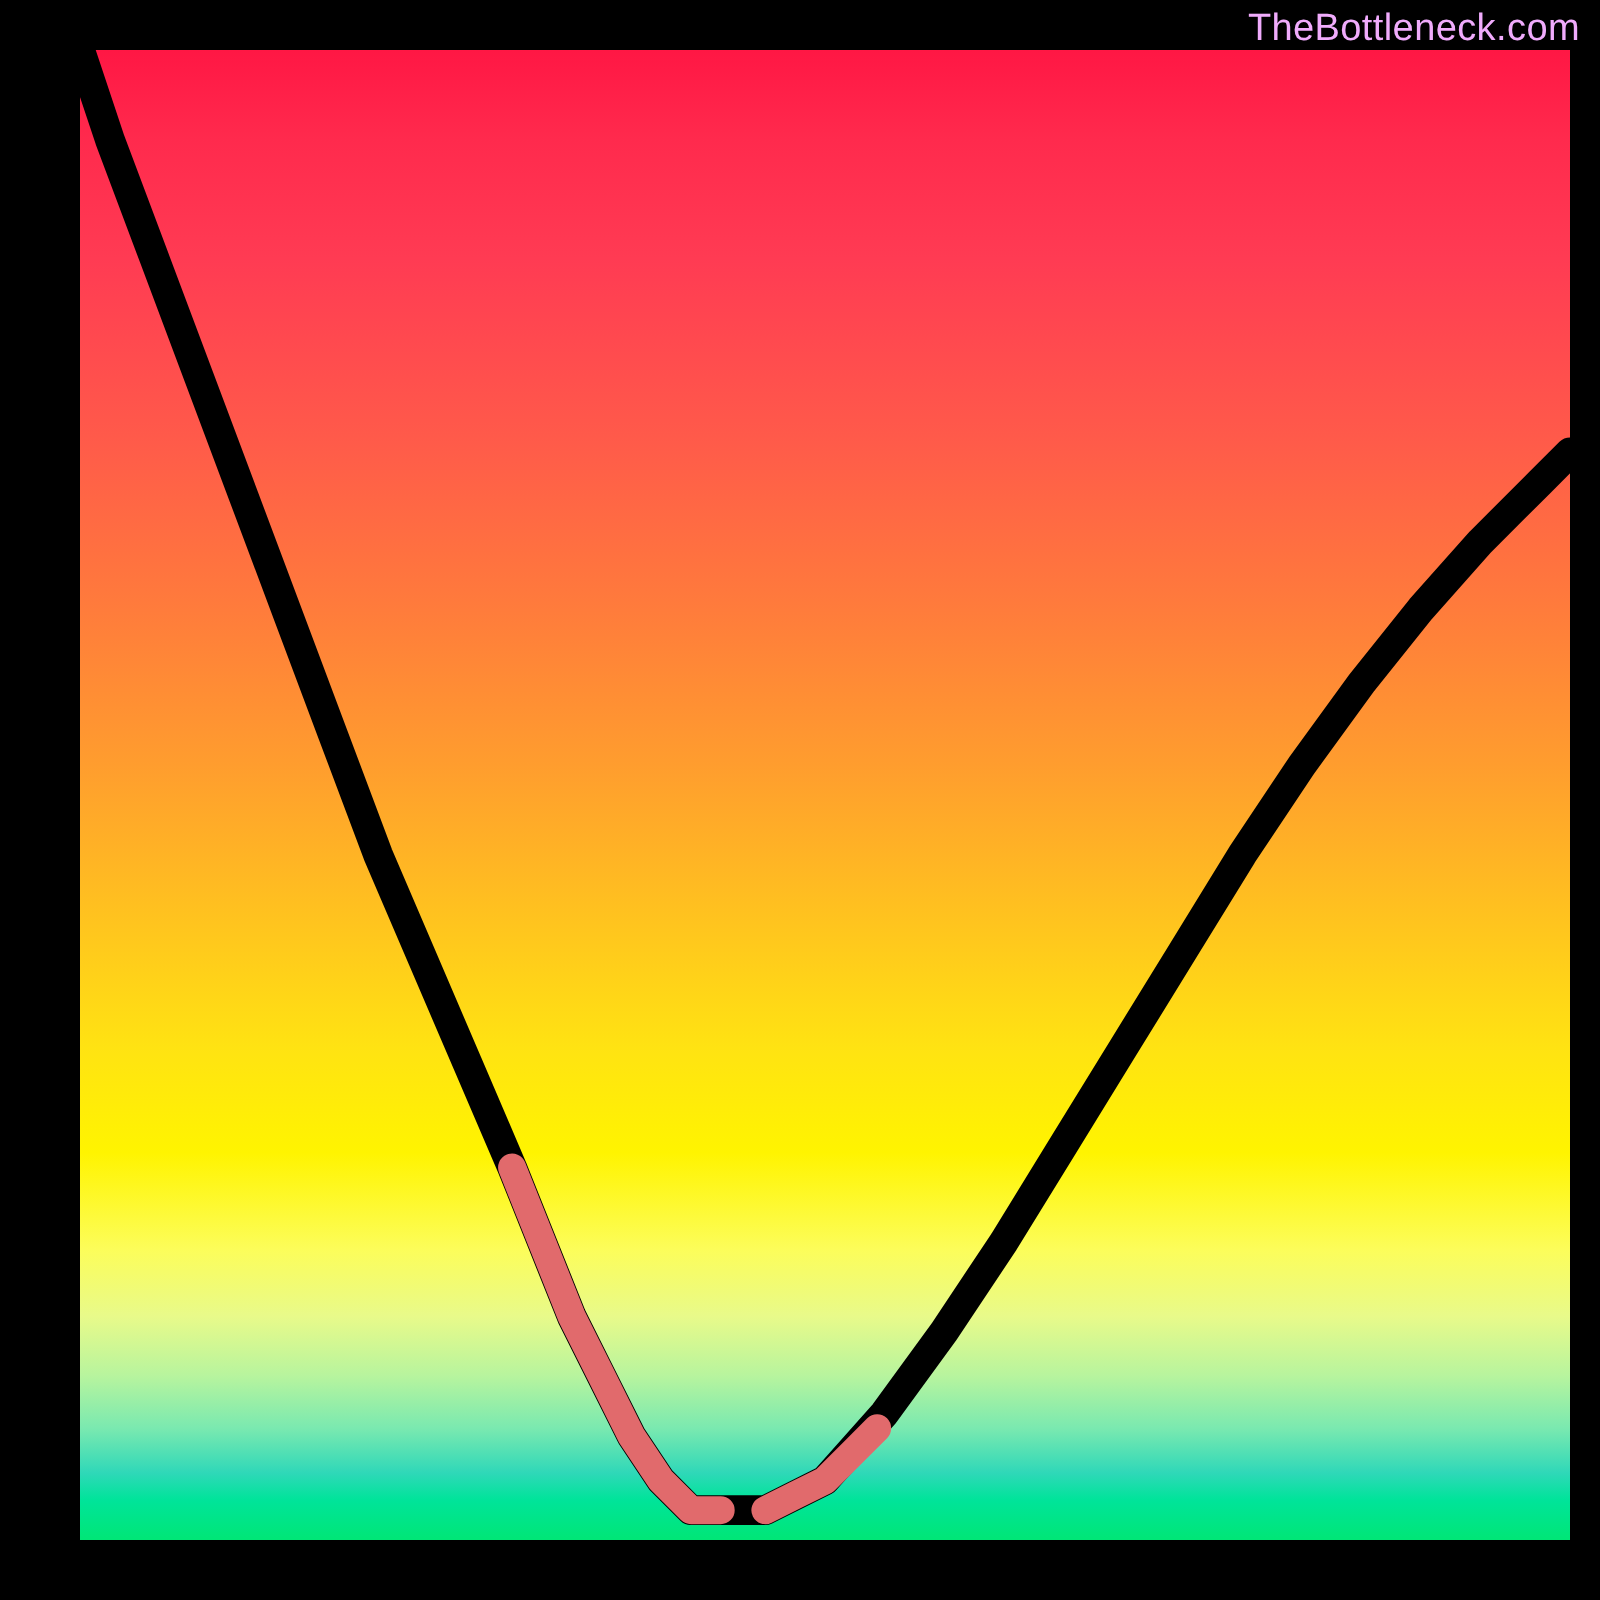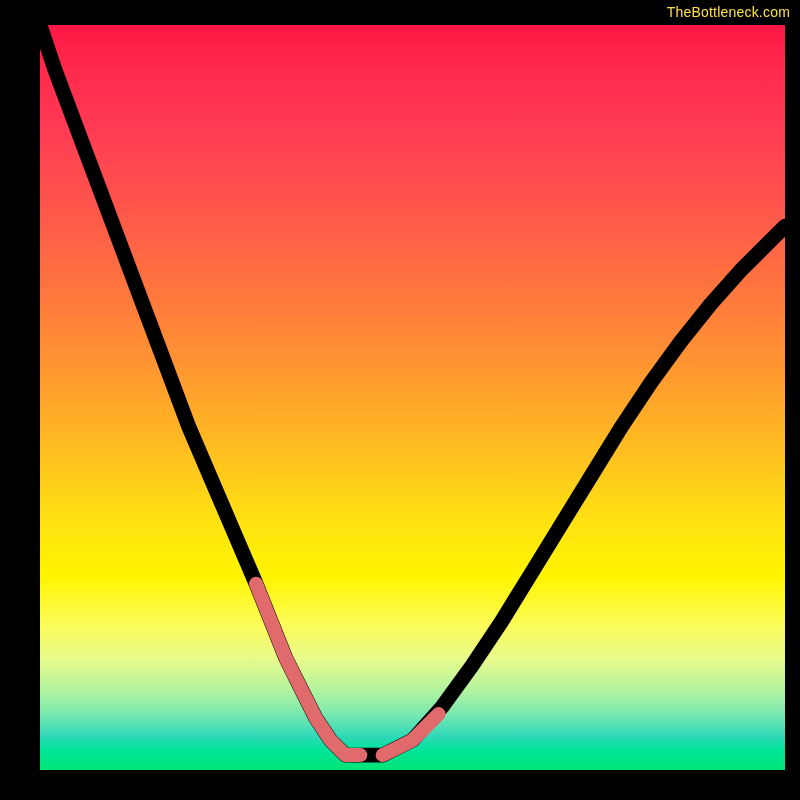--- a/index.html
+++ b/index.html
@@ -41,22 +41,22 @@
       #7ae9b0 92.5%,
       #2fd8b8 95.5%,
       #00e49a 97.3%,
       #00e676 100%
     );
   }
   .watermark {
     position: absolute;
     top: 4px;
     right: 10px;
-    color: #fde047;
-    font-size: 14px;
+    color: #f0abfc;
+    font-size: 19px;
     font-weight: 500;
     letter-spacing: 0.2px;
     user-select: none;
   }
   svg.curve {
     position: absolute;
     left: 0;
     top: 0;
     width: 745px;
     height: 745px;

